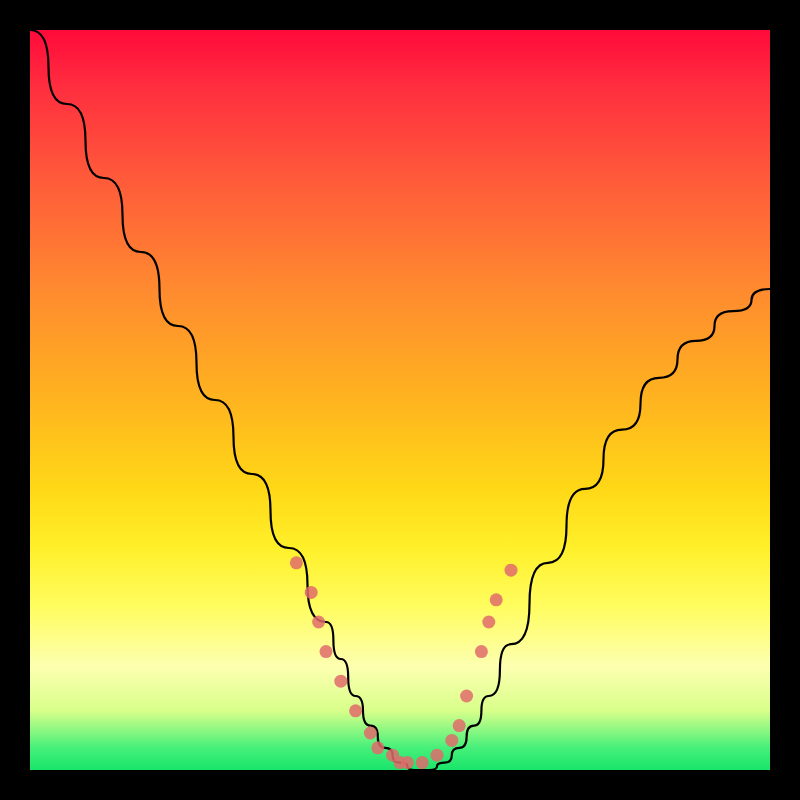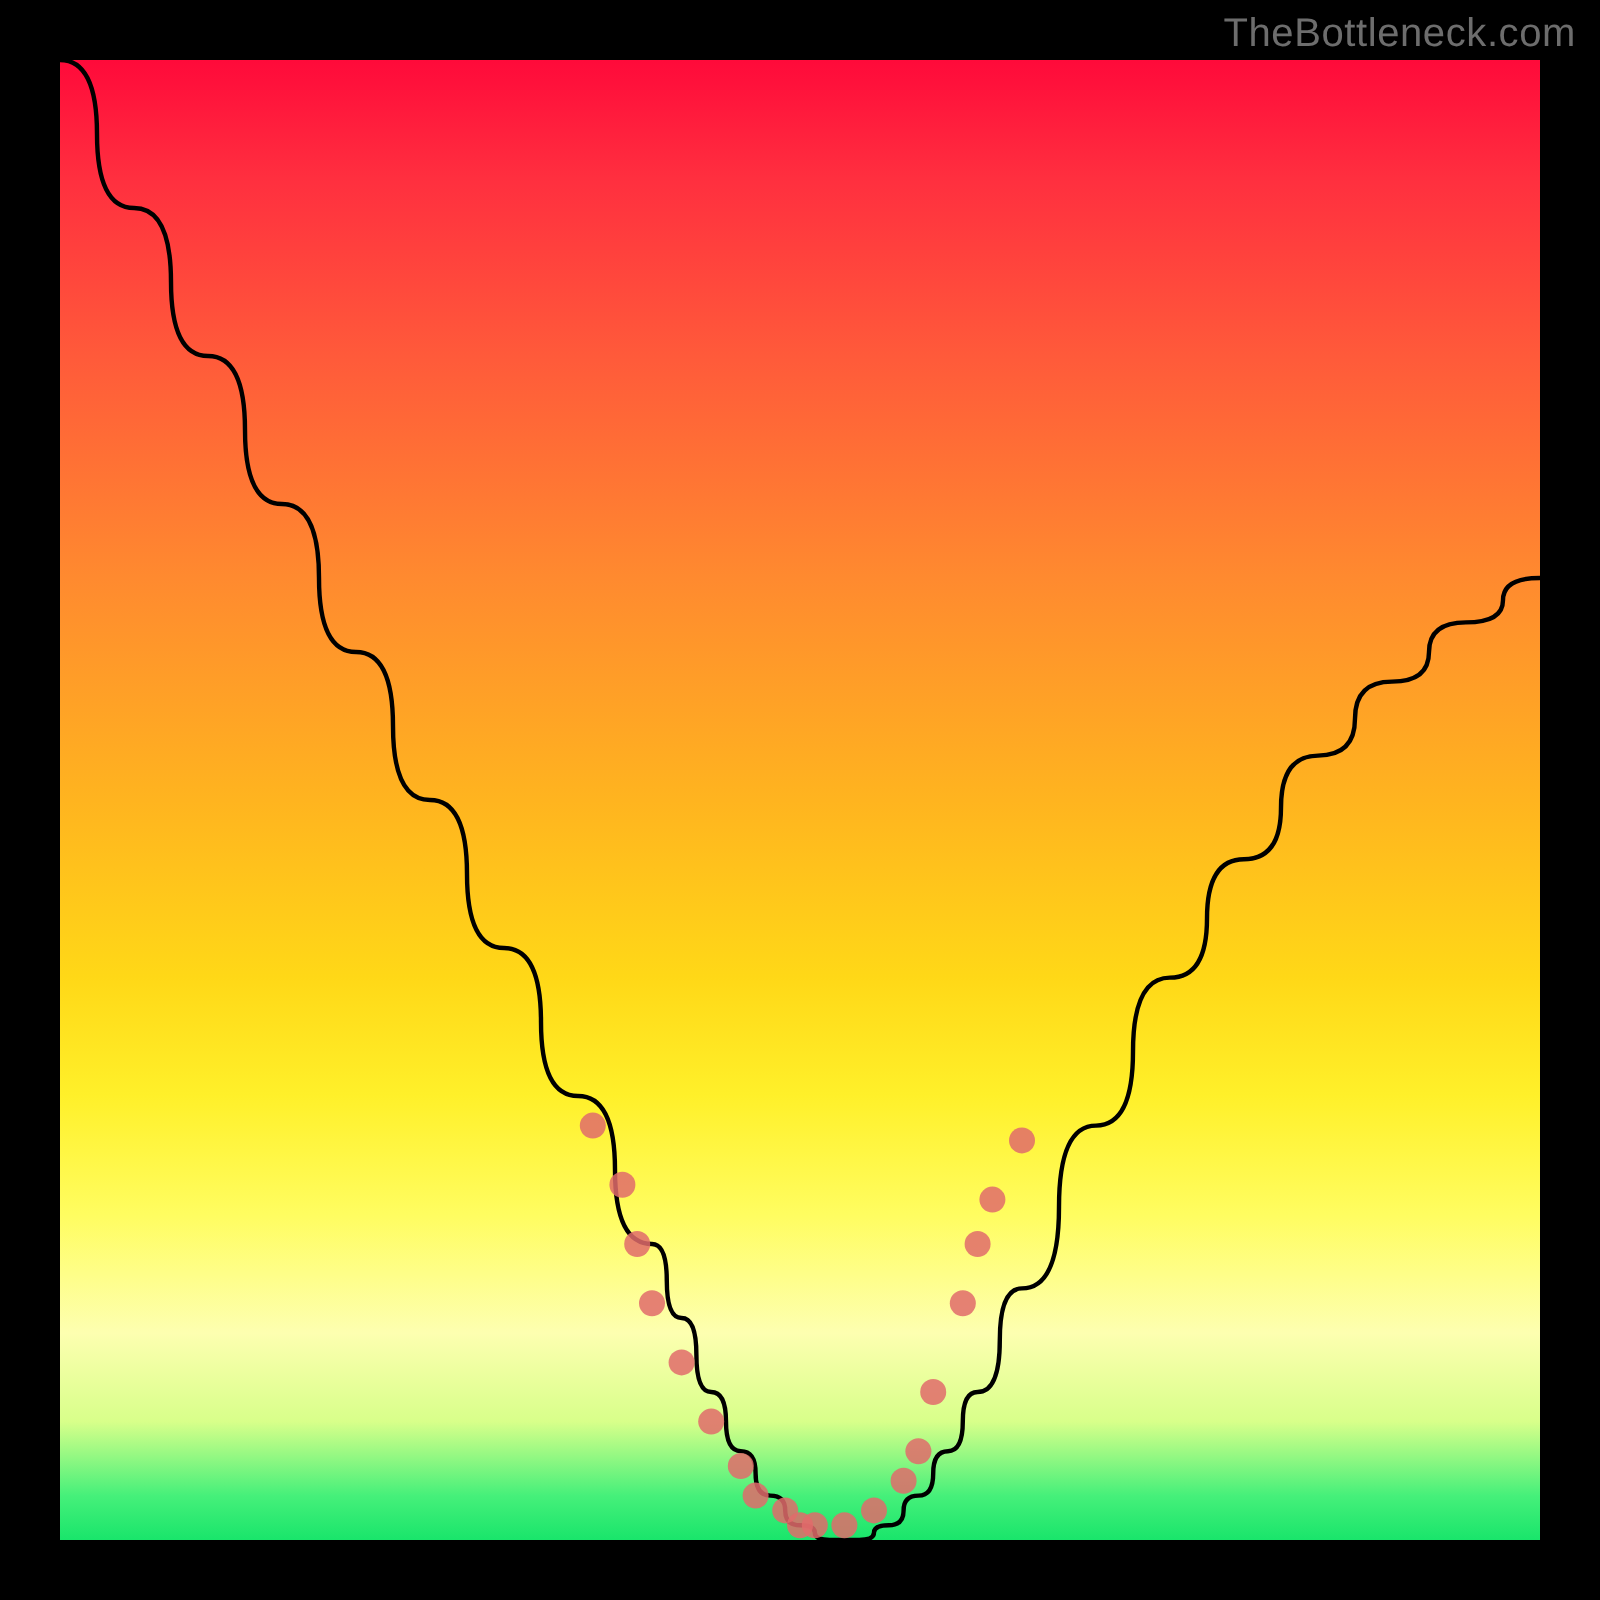--- a/index.html
+++ b/index.html
@@ -78,14 +78,13 @@
           <circle cx="421.79999999999995" cy="710.4" r="6.5" fill="#e06b6b" fill-opacity="0.85"></circle>
           <circle cx="429.2" cy="695.6" r="6.5" fill="#e06b6b" fill-opacity="0.85"></circle>
           <circle cx="436.59999999999997" cy="666" r="6.5" fill="#e06b6b" fill-opacity="0.85"></circle>
           <circle cx="451.4" cy="621.6" r="6.5" fill="#e06b6b" fill-opacity="0.85"></circle>
           <circle cx="458.8" cy="592" r="6.5" fill="#e06b6b" fill-opacity="0.85"></circle>
           <circle cx="466.2" cy="569.8" r="6.5" fill="#e06b6b" fill-opacity="0.85"></circle>
           <circle cx="481" cy="540.2" r="6.5" fill="#e06b6b" fill-opacity="0.85"></circle>
         </g>
     </svg>
   </div>
-  <div class="watermark">TheBottleneck.com</div>
 </div>
 
 </body></html>

